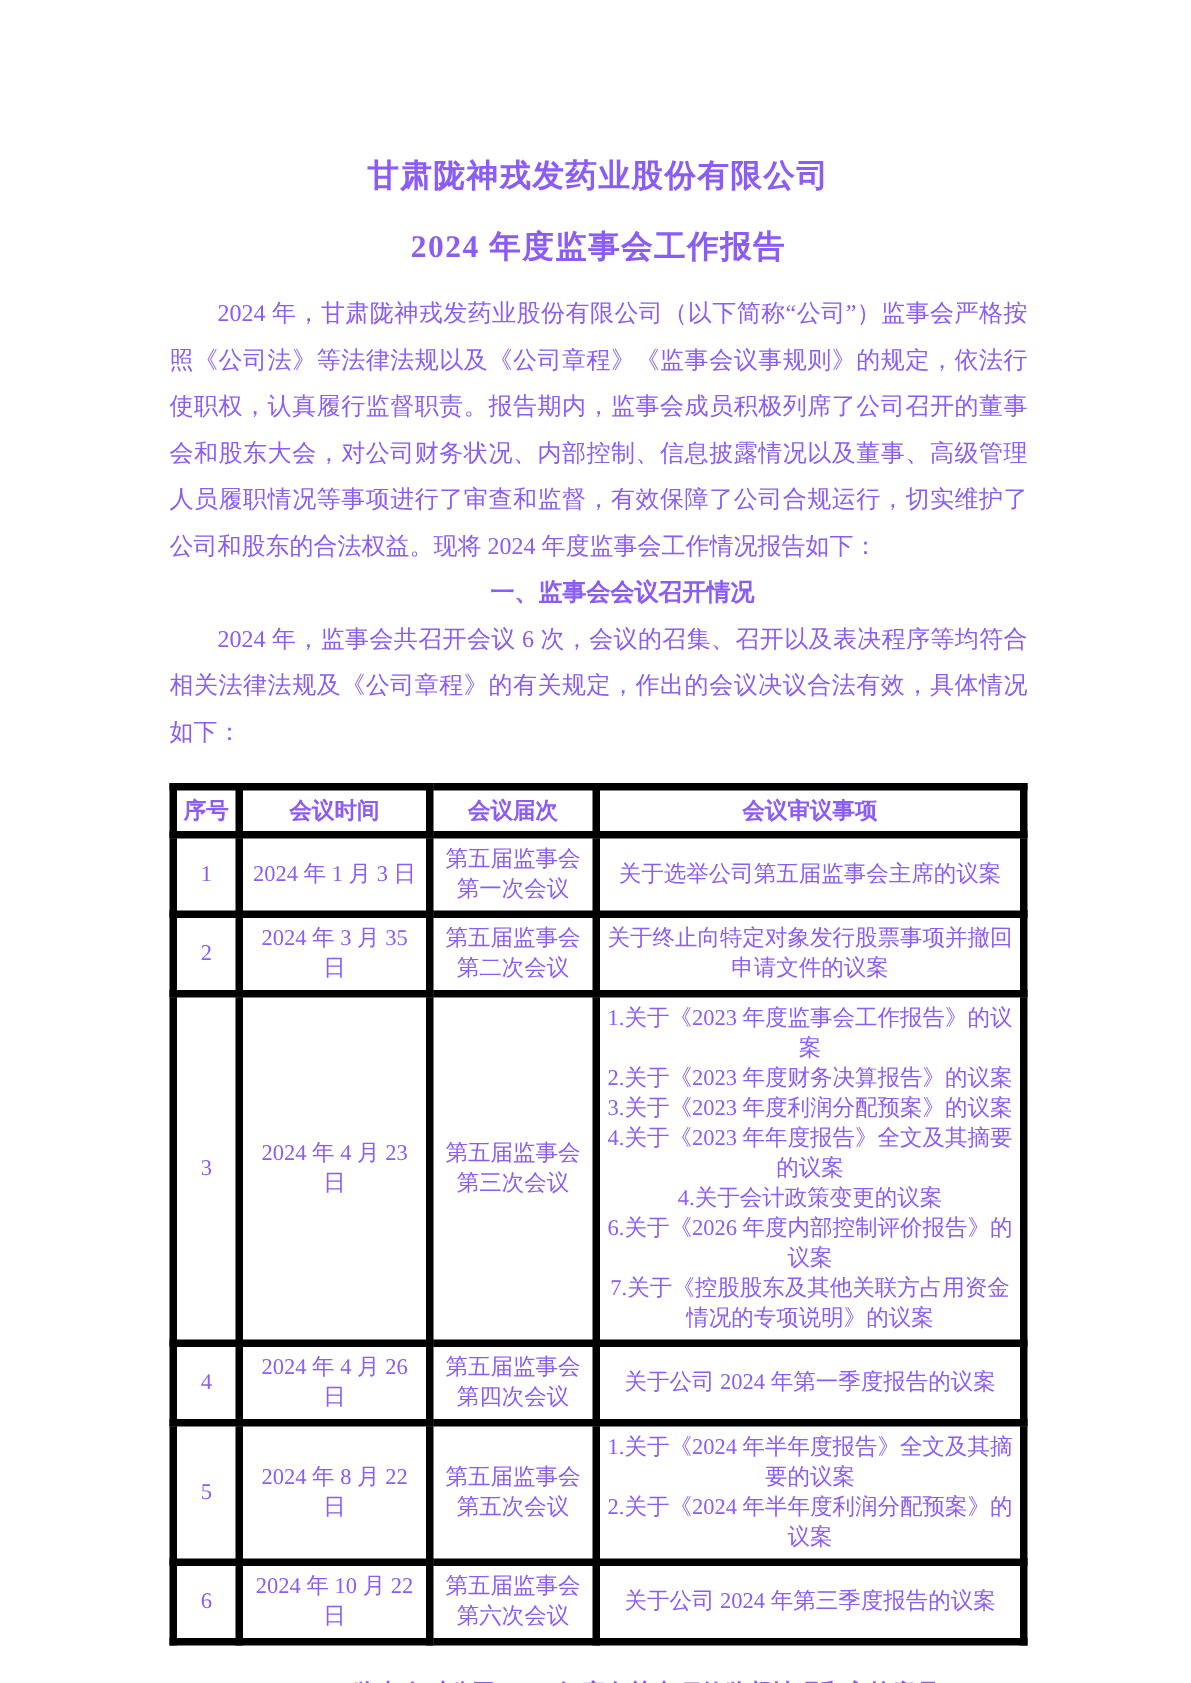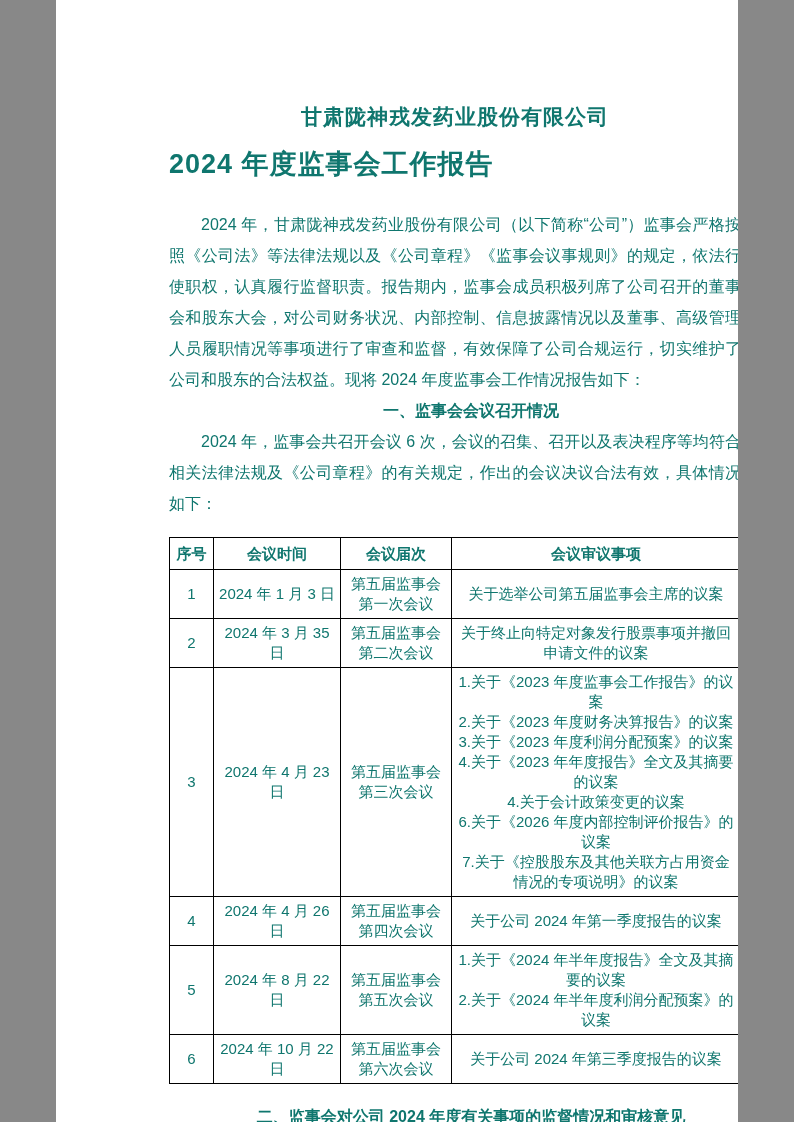--- a/index.html
+++ b/index.html
@@ -1,68 +1,69 @@
 <!DOCTYPE html>
 <html><head>
 <meta charset="utf-8">
 <style>
   * { margin: 0; padding: 0; box-sizing: border-box; }
   html, body { background: #888; }
   .page {
     position: relative;
-    width: 682px;
+    width: 794px;
     height: 1122px;
     margin: 0 auto;
     background: #ffffff;
-    color: #0f766e;
-    font-family: Liberation Sans, sans-serif;
+    color: #8b5cf6;
+    font-family: Liberation Serif, serif;
     overflow: hidden;
   }
   .content {
     position: absolute;
     left: 113px;
     top: 103px;
     width: 572px;
   }
   .doc-title {
     font-size: 21px;
     font-weight: bold;
     text-align: center;
     line-height: 28px;
     letter-spacing: 1px;
   }
   .doc-subtitle {
-    font-size: 27px;
+    font-size: 21px;
     font-weight: bold;
+    text-align: center;
     line-height: 28px;
     margin-top: 19px;
     letter-spacing: 1px;
   }
   .para {
     font-size: 16px;
     line-height: 31px;
     text-align: justify;
     text-indent: 2em;
   }
-  .intro { margin-top: 31px; }
+  .intro { margin-top: 16px; }
   .sec-heading {
     font-size: 16px;
     font-weight: bold;
     line-height: 31px;
     text-indent: 2em;
     text-align: center;
   }
   table.meetings {
     width: 100%;
     border-collapse: collapse;
     margin-top: 18px;
     table-layout: fixed;
   }
   table.meetings th, table.meetings td {
-    border: 1px solid #000000;
+    border: 5px solid #000000;
     font-size: 15px;
     line-height: 20px;
     vertical-align: middle;
     padding: 4px 4px;
   }
   table.meetings th {
     font-weight: bold;
     text-align: center;
     height: 32px;
     padding: 2px 2px;

